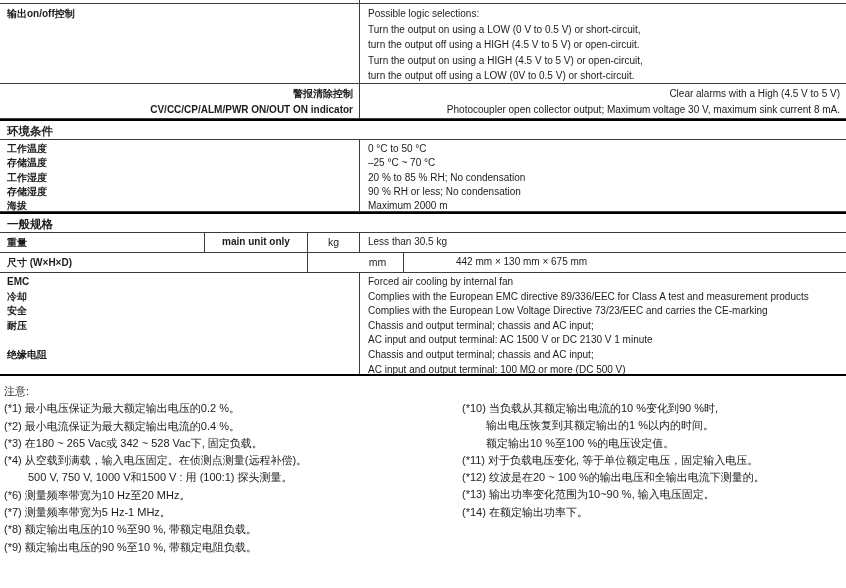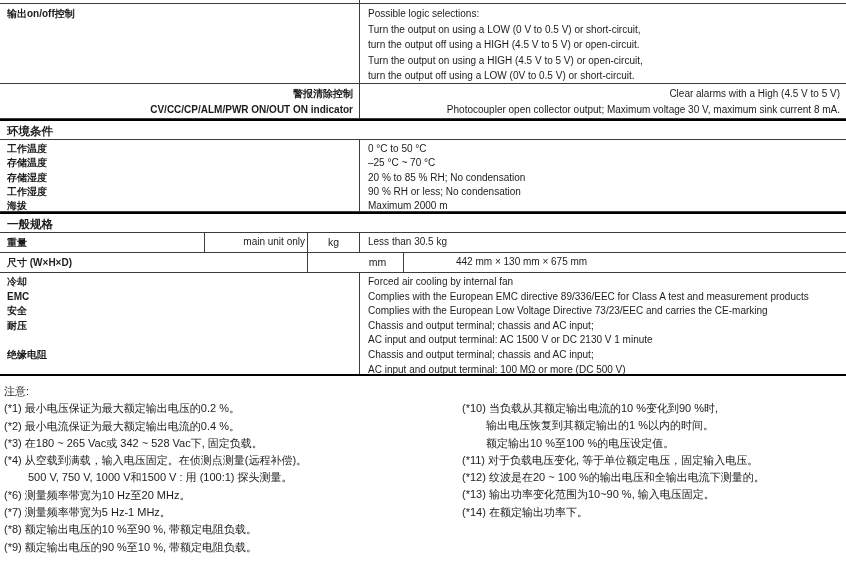--- a/index.html
+++ b/index.html
@@ -19,21 +19,21 @@
   .r-output .line{line-height:15.6px;}
   .r-alarm{height:35px;}
   .r-alarm .line{line-height:15.5px;text-align:right;}
   .sec{display:block;height:21px;border-top:2px solid #000;border-bottom:1px solid #3c3c3c;
        box-sizing:border-box;font-size:11.5px;font-weight:bold;padding:3px 0 0 7px;background:#fff;}
   .r-env{height:72px;}
   .r-env .line{line-height:14.3px;}
   .r-weight{height:20px;}
   .r-dims{height:20px;gap:44px;}
   .wl{width:205px;border-right:1px solid #3c3c3c;padding:3px 16px 0 7px;font-weight:bold;}
-  .wsub{width:103px;border-right:1px solid #3c3c3c;padding:3px 2px 0 2px;font-weight:normal;text-align:right;}
+  .wsub{width:103px;border-right:1px solid #3c3c3c;padding:3px 2px 0 2px;font-weight:bold;text-align:center;}
   .wunit{width:52px;border-right:1px solid #3c3c3c;padding:3px 0 0 0;text-align:center;font-size:10.5px;}
   .wval{flex:1;padding:3px 6px 0 8px;}
   .dl{width:308px;border-right:1px solid #3c3c3c;padding:3px 6px 0 7px;font-weight:bold;}
   .r-general{height:103px;border-bottom:2px solid #000;}
   .r-general .line{line-height:14.6px;}
   .notes{position:absolute;font-size:11px;}
   .notes .line{line-height:17.3px;white-space:nowrap;}
   .notes-left{left:4px;top:383px;}
   .notes-right{left:462px;top:400px;}
   .indent{padding-left:24px;}
@@ -73,22 +73,22 @@
           <div class="line">Photocoupler open collector output; Maximum voltage 30 V, maximum sink current 8 mA.</div>
         </div>
     </div>
 
     <div class="sec">环境条件</div>
 
     <div class="row r-env">
       <div class="cell lab">
           <div class="line">工作温度</div>
           <div class="line">存储温度</div>
+          <div class="line">工作湿度</div>
           <div class="line">存储湿度</div>
-          <div class="line">工作湿度</div>
           <div class="line">海拔</div>
         </div>
       <div class="cell val">
           <div class="line">0 °C to 50 °C</div>
           <div class="line">–25 °C ~ 70 °C</div>
           <div class="line">20 % to 85 % RH; No condensation</div>
           <div class="line">90 % RH or less; No condensation</div>
           <div class="line">Maximum 2000 m</div>
         </div>
     </div>
@@ -103,22 +103,22 @@
     </div>
 
     <div class="row r-dims">
       <div class="cell dl">尺寸 (W×H×D)</div>
       <div class="cell wunit">mm</div>
       <div class="cell wval">442 mm × 130 mm × 675 mm</div>
     </div>
 
     <div class="row r-general">
       <div class="cell lab">
+          <div class="line">EMC</div>
           <div class="line">冷却</div>
-          <div class="line">EMC</div>
           <div class="line">安全</div>
           <div class="line">耐压</div>
           <div class="line">&nbsp;</div>
           <div class="line">绝缘电阻</div>
         </div>
       <div class="cell val">
           <div class="line">Forced air cooling by internal fan</div>
           <div class="line">Complies with the European EMC directive 89/336/EEC for Class A test and measurement products</div>
           <div class="line">Complies with the European Low Voltage Directive 73/23/EEC and carries the CE-marking</div>
           <div class="line">Chassis and output terminal; chassis and AC input;</div>

